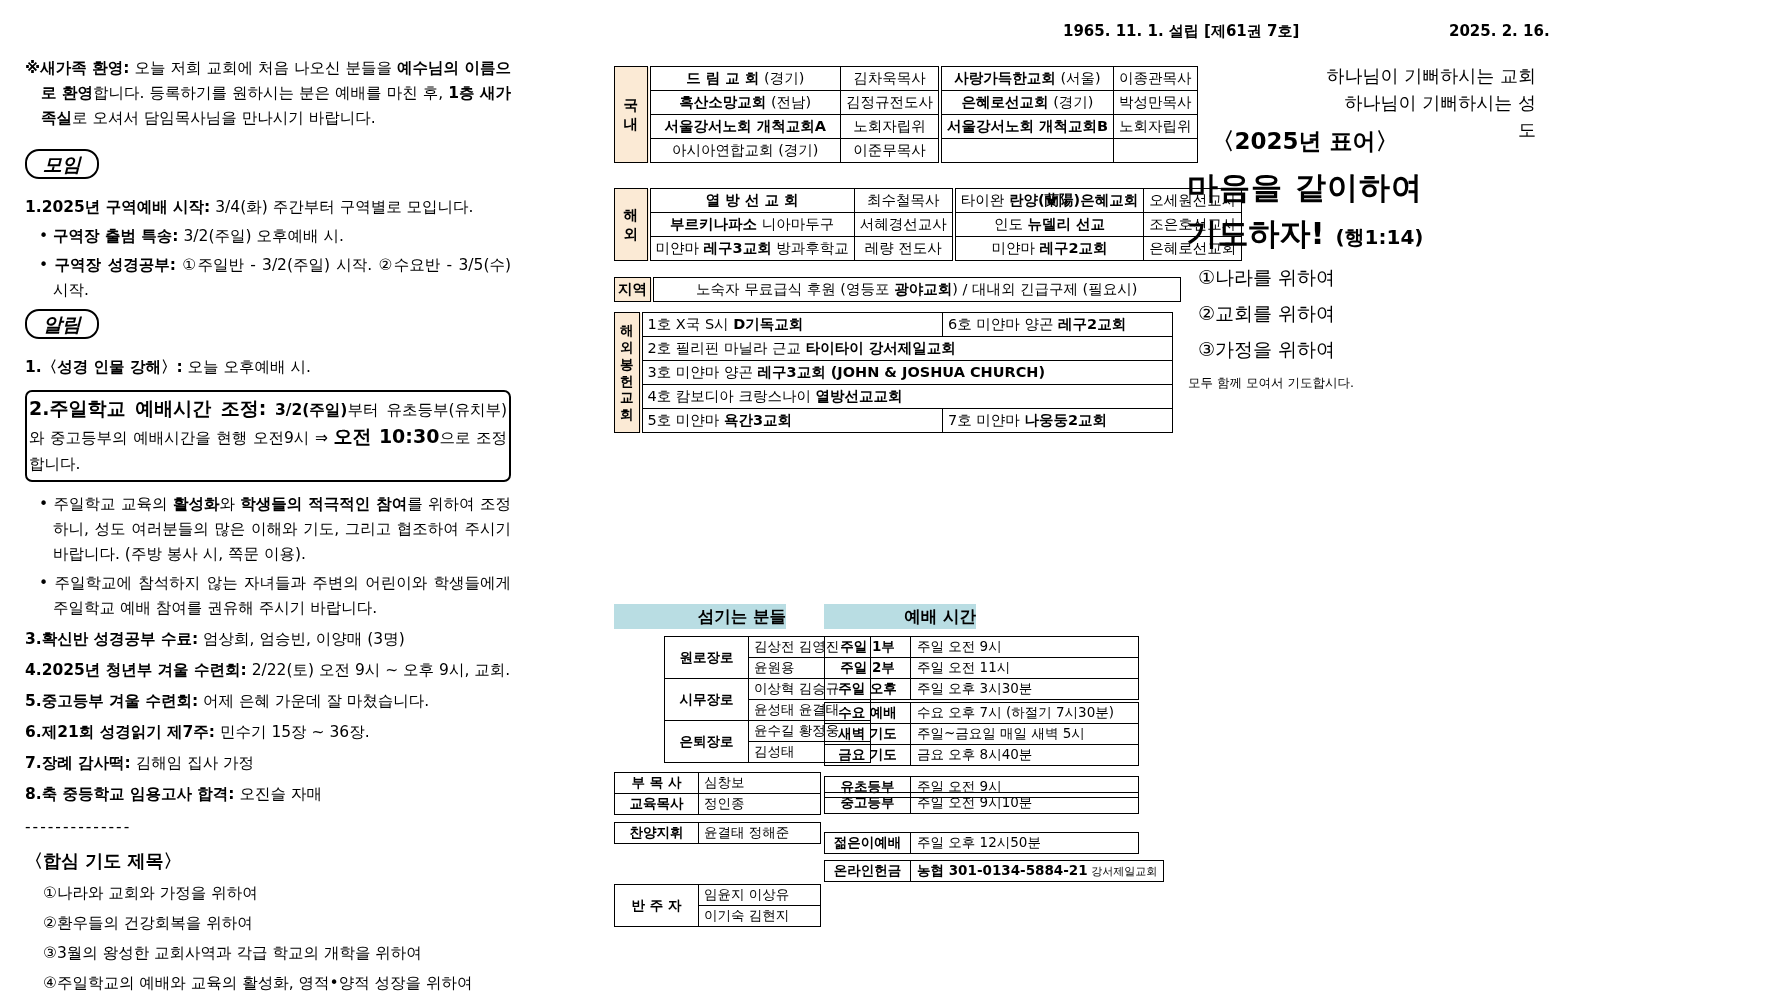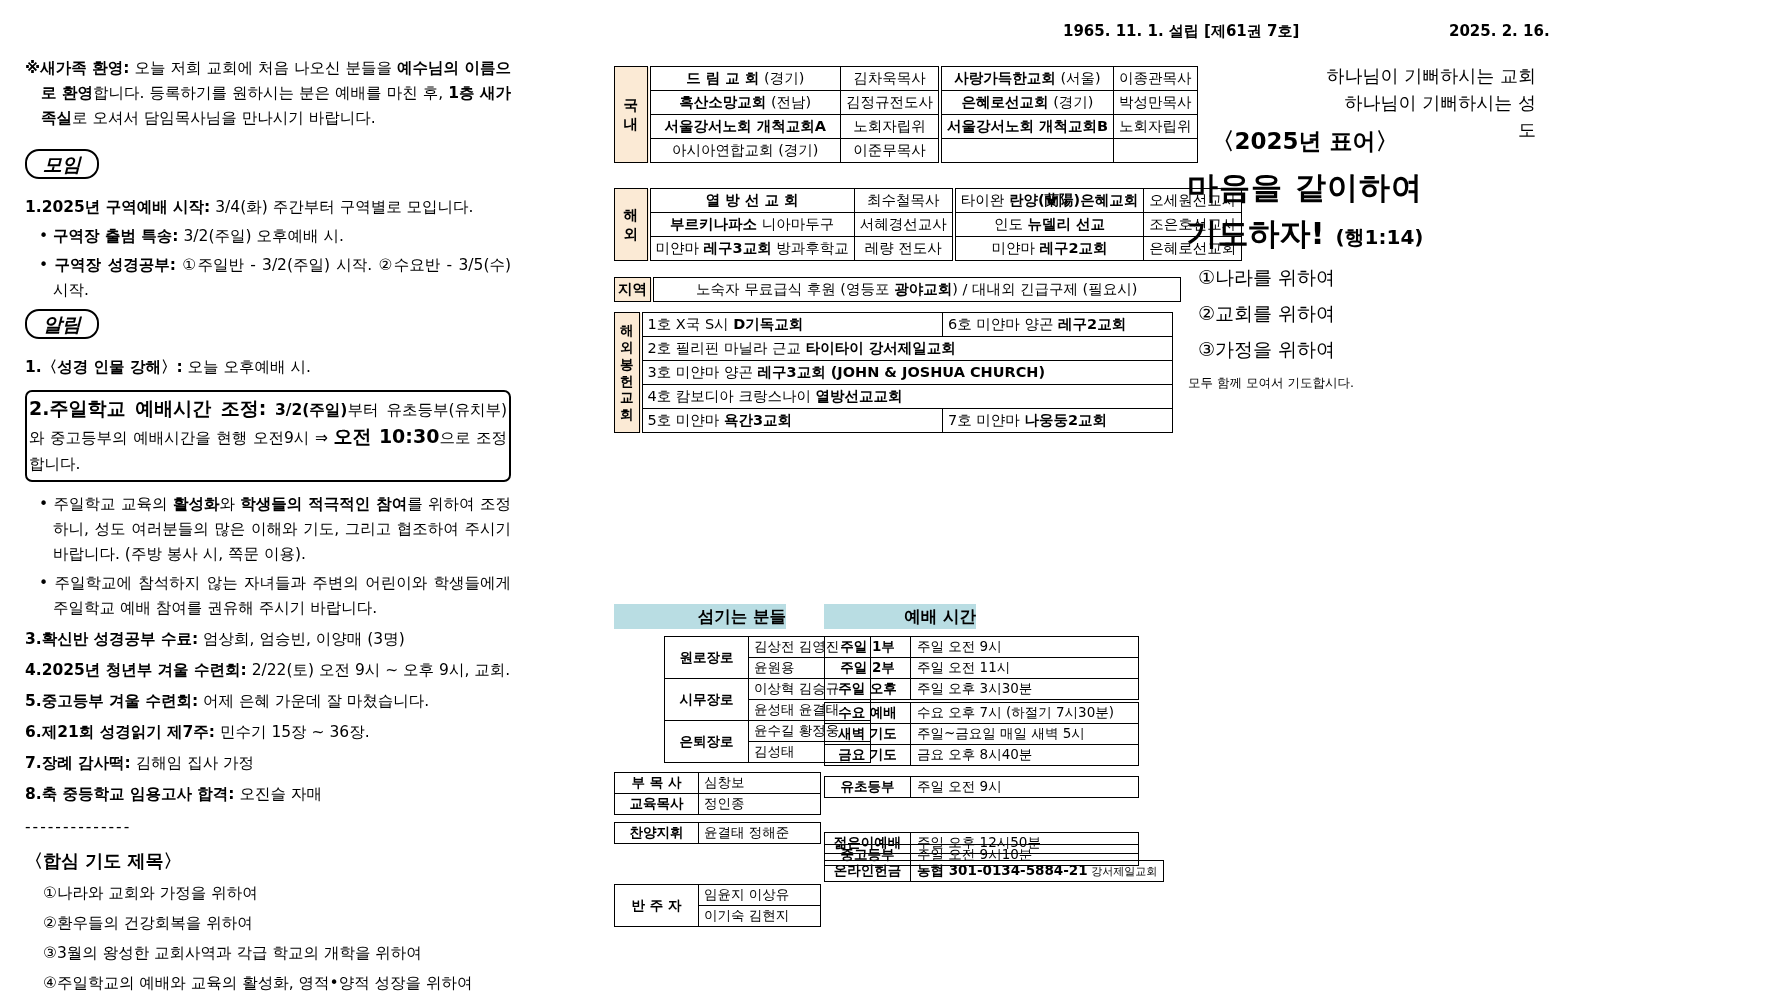--- a/index.html
+++ b/index.html
@@ -280,21 +280,21 @@
 
 <table class="tbl wt" style="left:824px; top:776px;">
   <tbody>
       <tr>
     <td class="wlabel">유초등부</td>
     <td class="wval">주일 오전 9시</td>
   </tr>
 </tbody>
   </table>
 
-<table class="tbl wt" style="left:824px; top:844px;">
+<table class="tbl wt" style="left:824px; top:792px;">
   <tbody>
       <tr>
     <td class="wlabel">중고등부</td>
     <td class="wval">주일 오전 9시10분</td>
   </tr>
 </tbody>
   </table>
 
 <table class="tbl wt" style="left:824px; top:832px;">
   <tbody>

